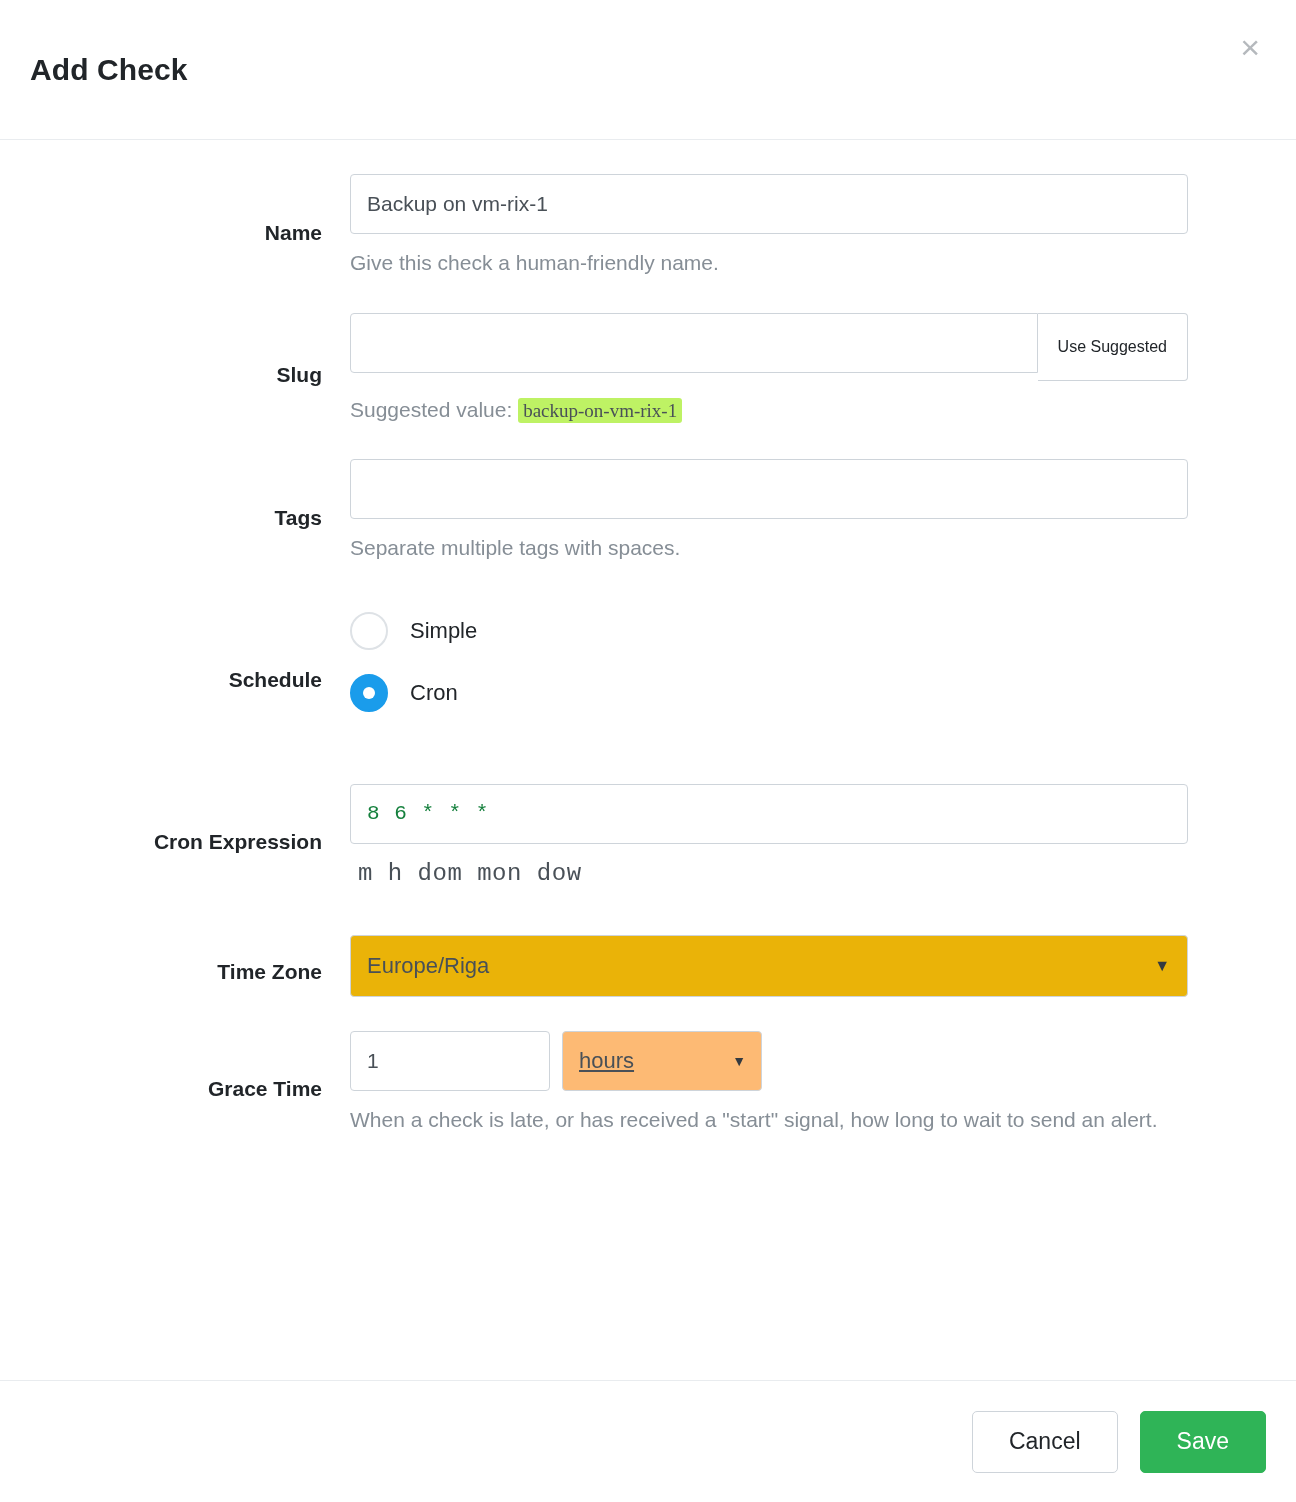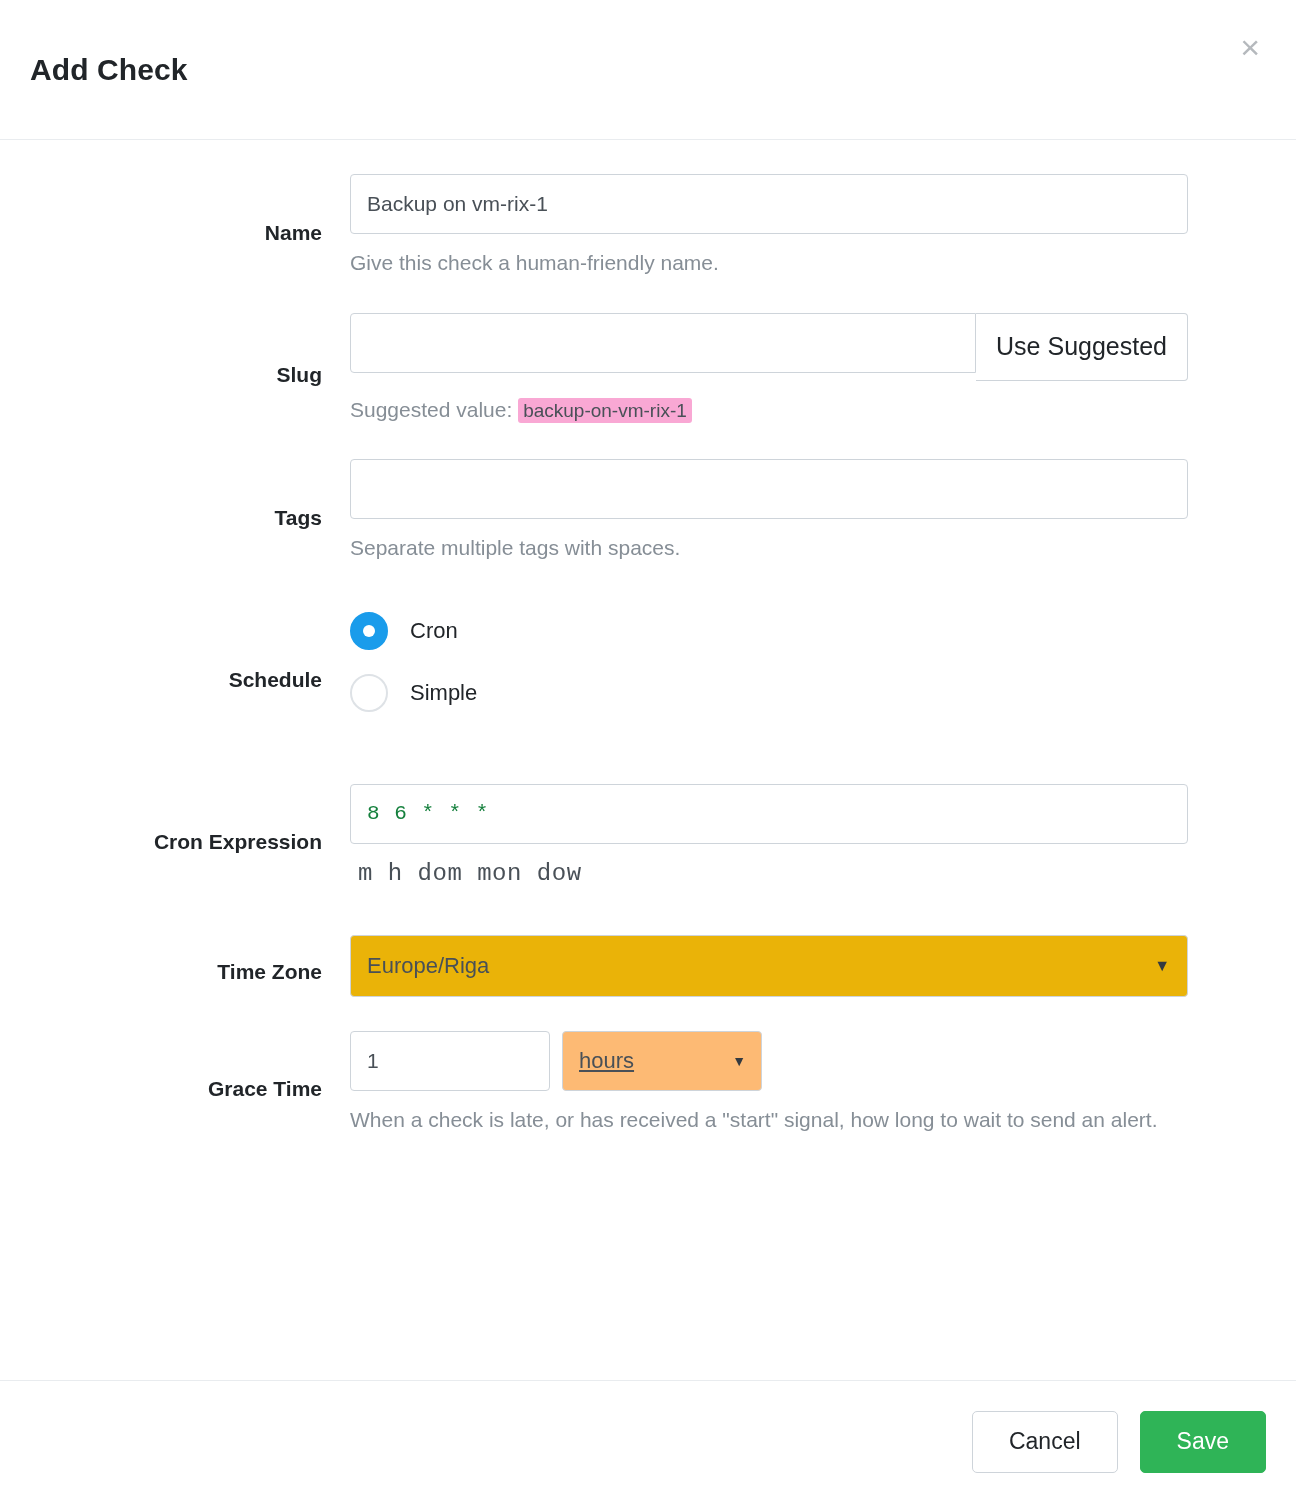--- a/index.html
+++ b/index.html
@@ -97,23 +97,23 @@
   }
   input.text-input::placeholder { color: #adb5bd; }
 
   .help-text {
     font-size: 21px;
     color: #868e96;
     margin-top: 13px;
     line-height: 1.5;
   }
   .help-text code {
-    font-family: Liberation Sans, sans-serif;
+    font-family: Liberation Serif, serif;
     font-size: 19px;
-    background: #f9a8d4;
+    background: #bef264;
     color: #495057;
     padding: 2px 5px;
     border-radius: 3px;
   }
 
   .spacer-30 { height: 34px; }
   .spacer-40 { height: 48px; }
 
   
   .input-group {
@@ -126,21 +126,21 @@
     flex: 1 1 auto;
   }
   .btn-suggested {
     height: 68px;
     border: 1px solid #ced4da;
     border-left: none;
     border-top-right-radius: 4px;
     border-bottom-right-radius: 4px;
     background: #fff;
     color: #212529;
-    font-size: 25px;
+    font-size: 16px;
     font-family: "Liberation Sans", sans-serif;
     padding: 16px 20px;
     cursor: pointer;
     white-space: nowrap;
   }
 
   
   .radio-row {
     display: flex;
     align-items: center;
@@ -337,30 +337,30 @@
         <div class="help-text">Separate multiple tags with spaces.</div>
       </div>
     </div>
 
     <div class="spacer-40"></div>
 
     <div class="form-row">
       <div class="form-label">Schedule</div>
       <div class="form-field">
         <div class="radio-row">
+          <span class="radio-outer">
+            
+          </span>
+          <span class="radio-label">Simple</span>
+        </div>
+        <div class="radio-row">
           <span class="radio-outer checked">
             <span class="radio-dot"></span>
           </span>
           <span class="radio-label">Cron</span>
-        </div>
-        <div class="radio-row">
-          <span class="radio-outer">
-            
-          </span>
-          <span class="radio-label">Simple</span>
         </div>
       </div>
     </div>
 
     <div class="spacer-40"></div>
 
     <div class="form-row">
       <div class="form-label">Cron Expression</div>
       <div class="form-field">
         <input class="text-input cron-input" type="text" value="8 6 * * *" style="">

